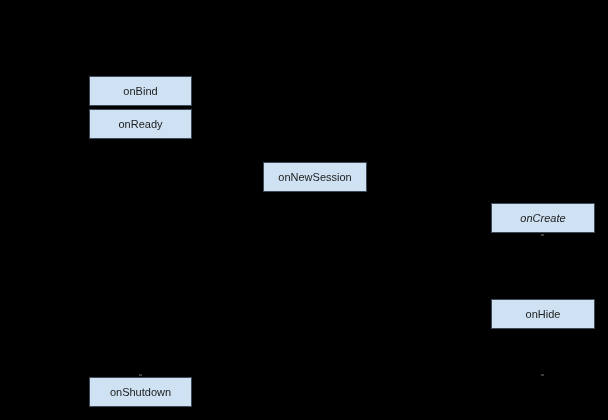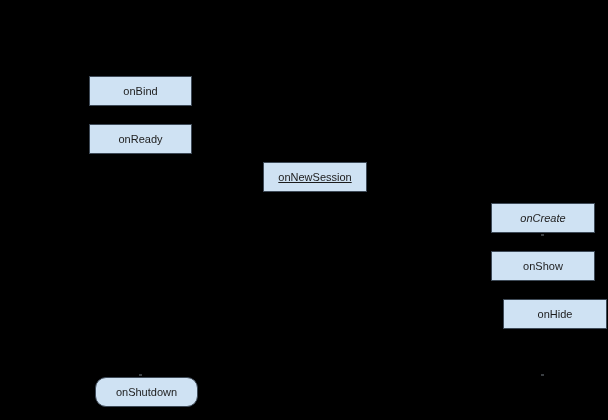--- a/index.html
+++ b/index.html
@@ -25,28 +25,28 @@
     font-size: 11px;
     line-height: 1;
     display: flex;
     align-items: center;
     justify-content: center;
     text-align: center;
     white-space: nowrap;
   }
   
   .n-onbind     { left: 89px;  top: 76px;  width: 103px; height: 30px; }
-  .n-onready    { left: 89px;  top: 124px; width: 103px; height: 30px; }
-  .n-onshutdown { left: 95px;  top: 377px; width: 103px; height: 30px; border-radius: 11px; }
+  .n-onready    { left: 89px;  top: 109px; width: 103px; height: 30px; }
+  .n-onshutdown { left: 89px;  top: 377px; width: 103px; height: 30px; }
   
-  .n-onnewsession { left: 263px; top: 162px; width: 104px; height: 30px; text-decoration: underline; }
+  .n-onnewsession { left: 263px; top: 162px; width: 104px; height: 30px; }
   
   .n-oncreate  { left: 491px; top: 203px; width: 104px; height: 30px; font-style: italic; }
   .n-onshow    { left: 491px; top: 251px; width: 104px; height: 30px; }
-  .n-onhide    { left: 491px; top: 299px; width: 104px; height: 30px; margin-left: 12px; }
+  .n-onhide    { left: 491px; top: 299px; width: 104px; height: 30px; }
   .n-ondestroy { left: 491px; top: 377px; width: 104px; height: 30px; }
   
   .speck {
     position: absolute;
     width: 3px;
     height: 2px;
     background: #3a3e42;
   }
   .speck-onshutdown { left: 139px; top: 374px; }
   .speck-ondestroy  { left: 541px; top: 374px; }
@@ -58,21 +58,20 @@
 <div class="stage">
 
   <div class="node n-onbind">onBind</div>
 
   <div class="node n-onready">onReady</div>
 
   <div class="node n-onnewsession">onNewSession</div>
 
   <div class="node n-oncreate">onCreate</div>
 
-  <div class="node n-onshow">onShow</div>
 
   <div class="node n-onhide">onHide</div>
 
   <div class="node n-onshutdown">onShutdown</div>
 
 
   <div class="speck speck-oncreate"></div>
   <div class="speck speck-onshutdown"></div>
   <div class="speck speck-ondestroy"></div>
 

